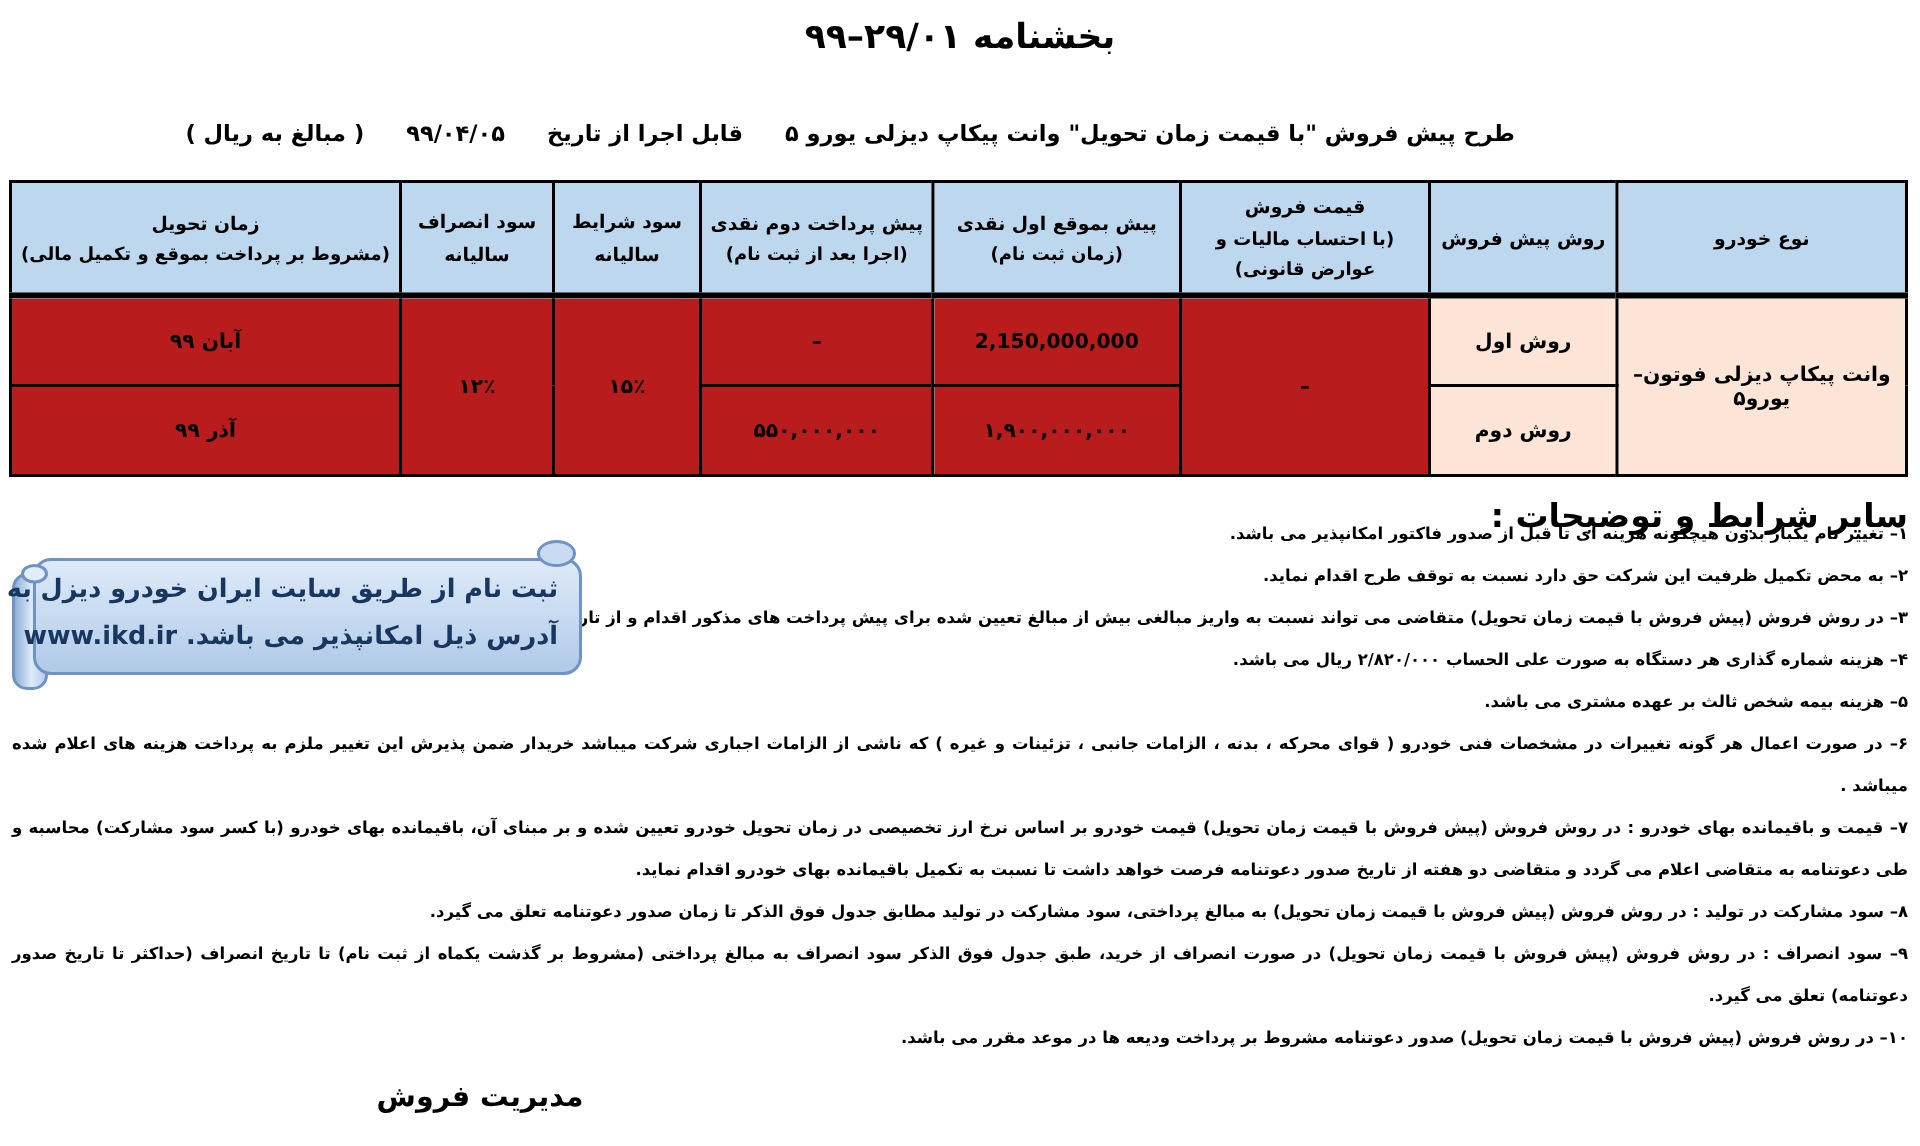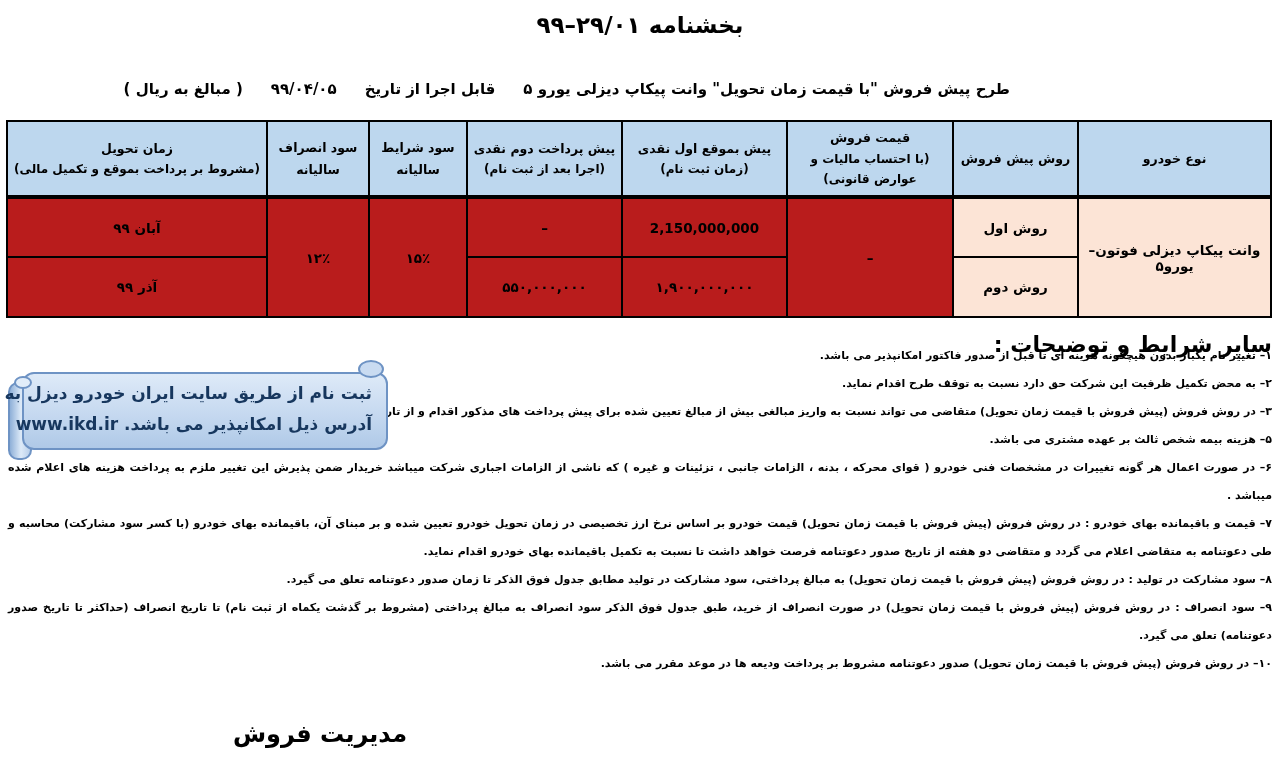--- a/index.html
+++ b/index.html
@@ -40,21 +40,21 @@
                  padding:4px 14px; }
   .banner-curl { position:absolute; right:6px; top:0; width:26px; height:18px;
                  background:#C9DBF1; border:2px solid #6E93C4; border-radius:50%; }
   .banner-cap  { position:absolute; left:8px; top:16px; width:18px; height:13px;
                  background:#E2EDF9; border:2px solid #6E93C4; border-radius:50%; }
   .banner-line { font-size:17px; font-weight:bold; color:#17375E; text-align:center;
                  line-height:1.8; white-space:nowrap; }
   .banner-url { font-weight:bold; color:#17375E; }
 
   .footer-sign { position:absolute; top:720px; right:860px; width:200px; text-align:center;
-                 font-size:24px; font-weight:bold; }
+                 font-size:19px; font-weight:bold; }
 </style>
 </head>
 <body>
 
 <div class="page">
 
   <h1 class="doc-title">بخشنامه ۲۹/۰۱–۹۹</h1>
 
   <div class="subtitle">
     <span>طرح پیش فروش "با قیمت زمان تحویل" وانت پیکاپ دیزلی یورو ۵</span>
@@ -125,20 +125,21 @@
       </tr>
     </tbody>
   </table>
 
   <div class="notes-title">سایر شرایط و توضیحات :</div>
 
   <div class="notes">
     <div class="note">۱– تغییر نام یکبار بدون هیچگونه هزینه ای تا قبل از صدور فاکتور امکانپذیر می باشد.</div>
     <div class="note">۲– به محض تکمیل ظرفیت این شرکت حق دارد نسبت به توقف طرح اقدام نماید.</div>
     <div class="note">۳– در روش فروش (پیش فروش با قیمت زمان تحویل) متقاضی می تواند نسبت به واریز مبالغی بیش از مبالغ تعیین شده برای پیش پرداخت های مذکور اقدام و از تاریخ واریز آن، سود مشارکت مطابق شرایط فوق الذکر بهره مند شود .</div>
+    <div class="note">۴– هزینه شماره گذاری هر دستگاه به صورت علی الحساب ۲/۸۲۰/۰۰۰ ریال می باشد.</div>
     <div class="note">۵– هزینه بیمه شخص ثالث بر عهده مشتری می باشد.</div>
     <div class="note">۶– در صورت اعمال هر گونه تغییرات در مشخصات فنی خودرو ( قوای محرکه ، بدنه ، الزامات جانبی ، تزئینات و غیره ) که ناشی از الزامات اجباری شرکت میباشد خریدار ضمن پذیرش این تغییر ملزم به پرداخت هزینه های اعلام شده میباشد .</div>
     <div class="note">۷– قیمت و باقیمانده بهای خودرو : در روش فروش (پیش فروش با قیمت زمان تحویل) قیمت خودرو بر اساس نرخ ارز تخصیصی در زمان تحویل خودرو تعیین شده و بر مبنای آن، باقیمانده بهای خودرو (با کسر سود مشارکت) محاسبه و طی دعوتنامه به متقاضی اعلام می گردد و متقاضی دو هفته از تاریخ صدور دعوتنامه فرصت خواهد داشت تا نسبت به تکمیل باقیمانده بهای خودرو اقدام نماید.</div>
     <div class="note">۸– سود مشارکت در تولید : در روش فروش (پیش فروش با قیمت زمان تحویل) به مبالغ پرداختی، سود مشارکت در تولید مطابق جدول فوق الذکر تا زمان صدور دعوتنامه تعلق می گیرد.</div>
     <div class="note">۹– سود انصراف : در روش فروش (پیش فروش با قیمت زمان تحویل) در صورت انصراف از خرید، طبق جدول فوق الذکر سود انصراف به مبالغ پرداختی (مشروط بر گذشت یکماه از ثبت نام) تا تاریخ انصراف (حداکثر تا تاریخ صدور دعوتنامه) تعلق می گیرد.</div>
     <div class="note">۱۰– در روش فروش (پیش فروش با قیمت زمان تحویل) صدور دعوتنامه مشروط بر پرداخت ودیعه ها در موعد مقرر می باشد.</div>
   </div>
 
   <div class="banner">
     <div class="banner-roll"></div>

